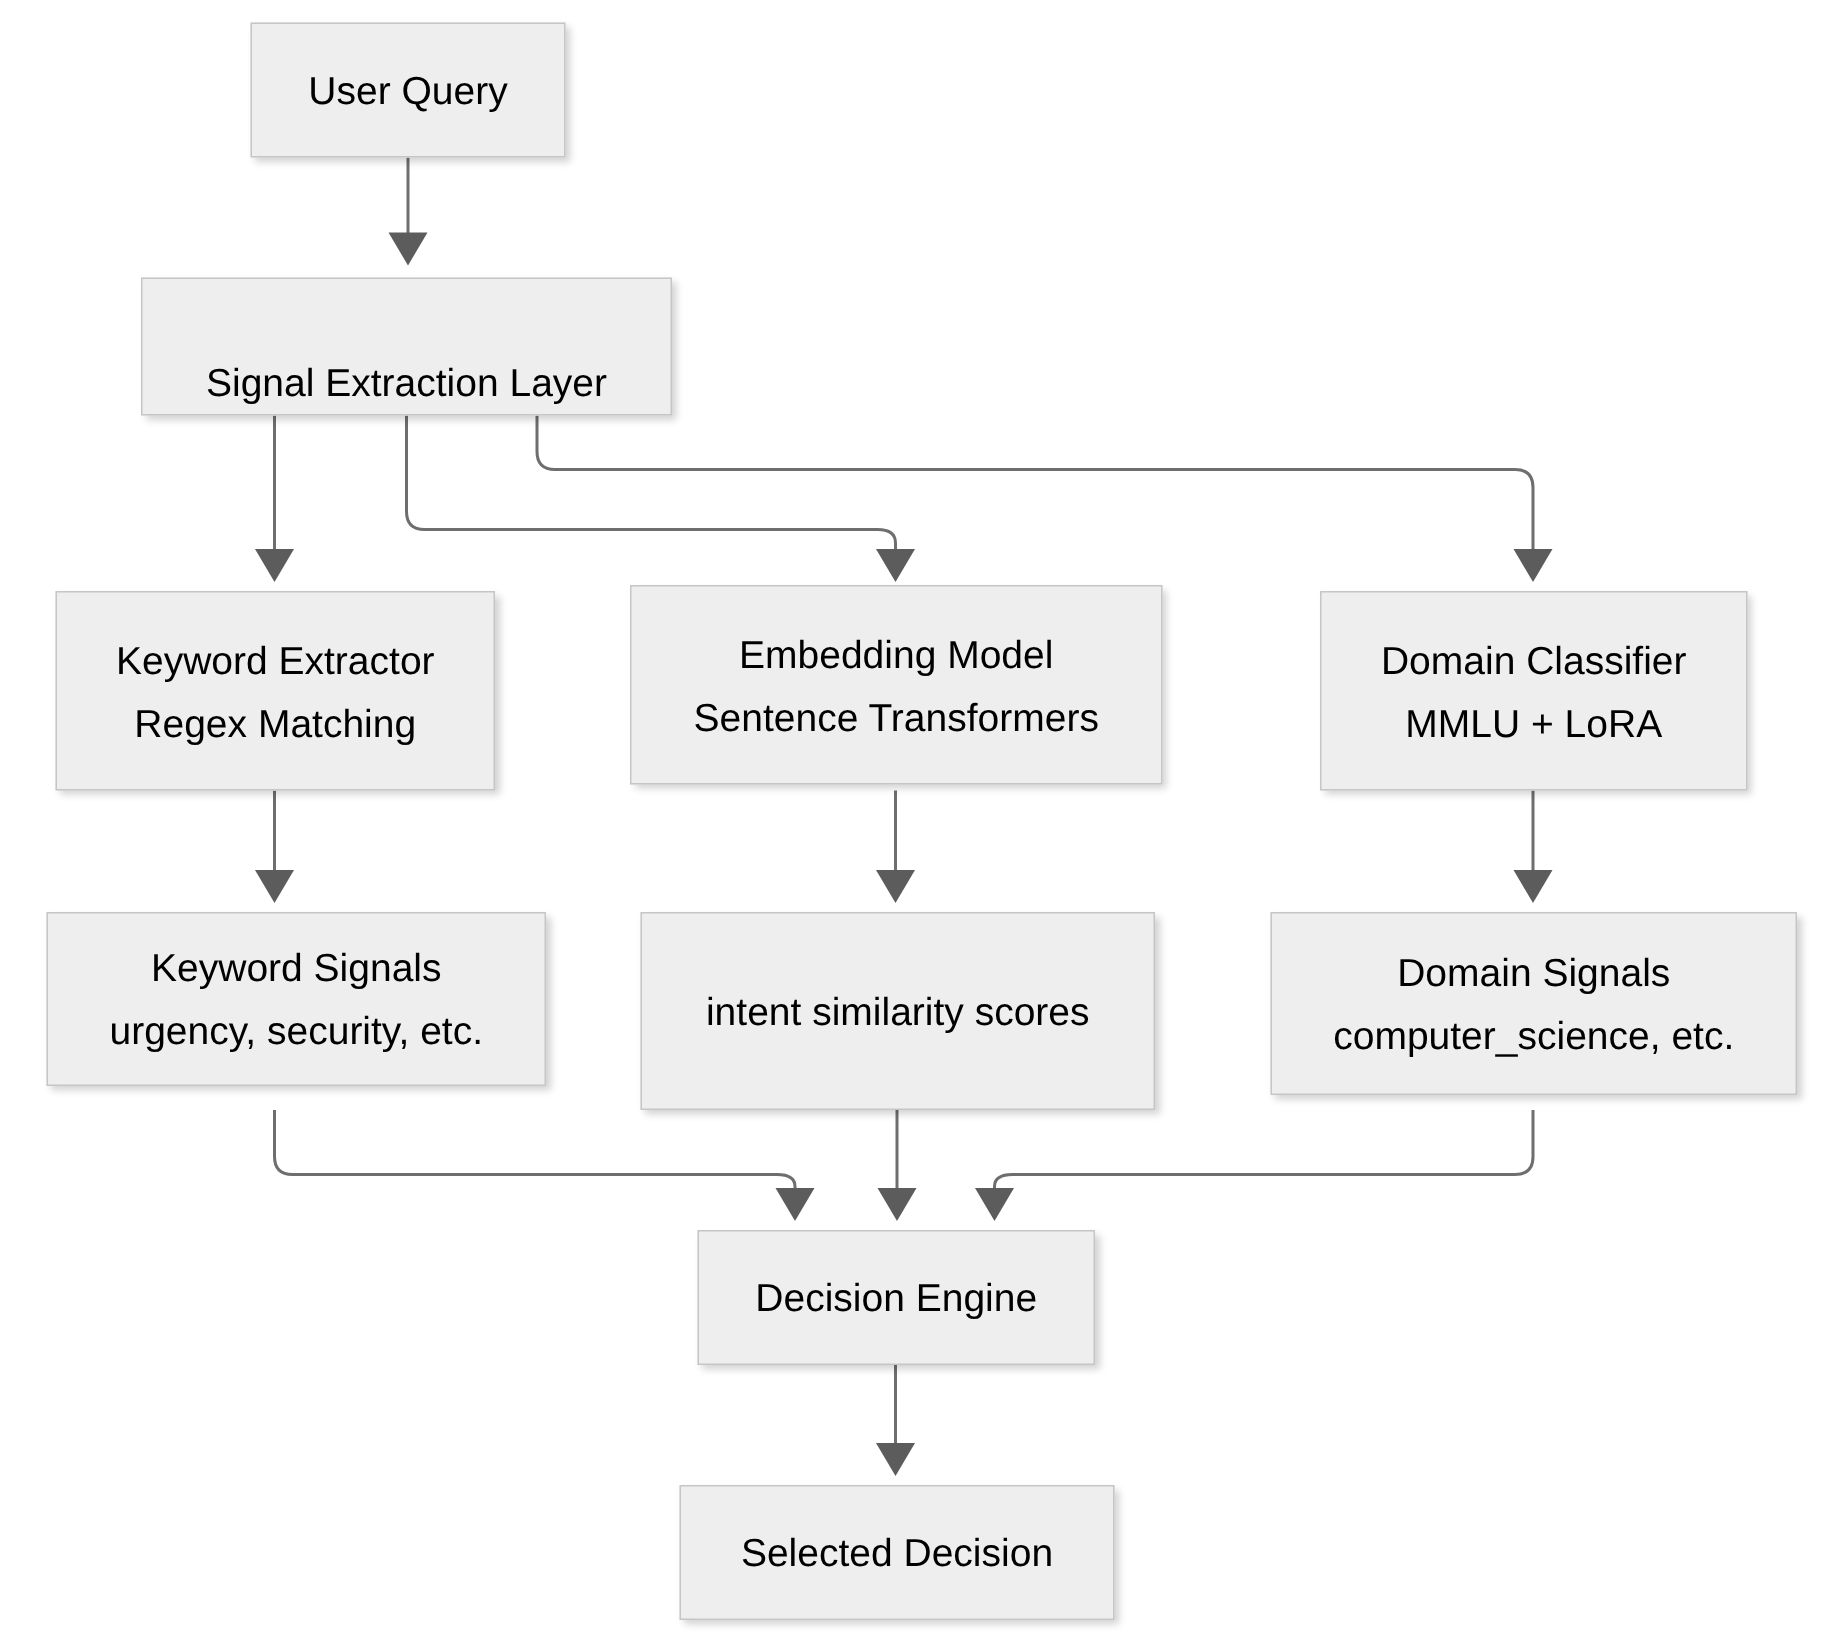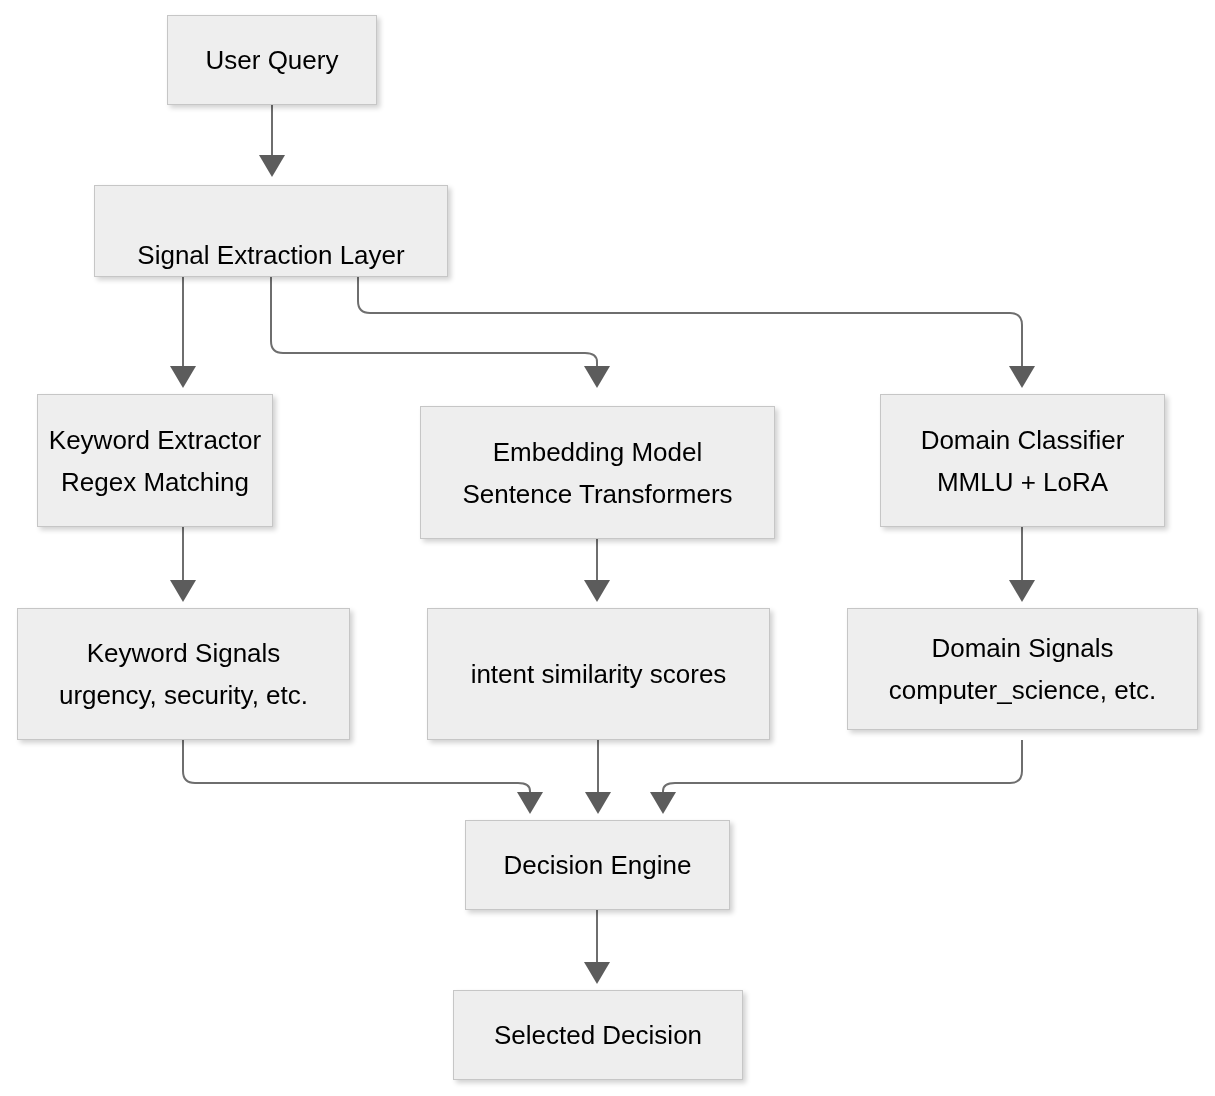--- a/index.html
+++ b/index.html
@@ -43,24 +43,24 @@
     align-items: center;
     justify-content: center;
     text-align: center;
     color: var(--text, #000000);
     font-size: 26px;
     line-height: 42px;
   }
   
   #n-user-query        { left: 167px; top:  15px; width: 210px; height:  90px; }
   #n-signal-extraction { left:  94px; top: 185px; width: 354px; height:  92px; justify-content: flex-end; }
-  #n-keyword-extractor { left:  37px; top: 394px; width: 236px; height: 133px; }
-  #n-embedding-model   { left: 420px; top: 406px; width: 355px; height: 133px; }
+  #n-keyword-extractor { left:  37px; top: 394px; width: 293px; height: 133px; }
+  #n-embedding-model   { left: 420px; top: 390px; width: 355px; height: 133px; }
   #n-domain-classifier { left: 880px; top: 394px; width: 285px; height: 133px; }
-  #n-keyword-signals   { left:  17px; top: 608px; width: 333px; height: 132px; }
+  #n-keyword-signals   { left:  31px; top: 608px; width: 333px; height: 116px; }
   #n-embedding-signals { left: 427px; top: 608px; width: 343px; height: 132px; }
   #n-domain-signals    { left: 847px; top: 608px; width: 351px; height: 122px; }
   #n-decision-engine   { left: 465px; top: 820px; width: 265px; height:  90px; }
   #n-selected-decision { left: 453px; top: 990px; width: 290px; height:  90px; }
 </style>
 </head>
 <body>
 
 <div class="canvas">
 

